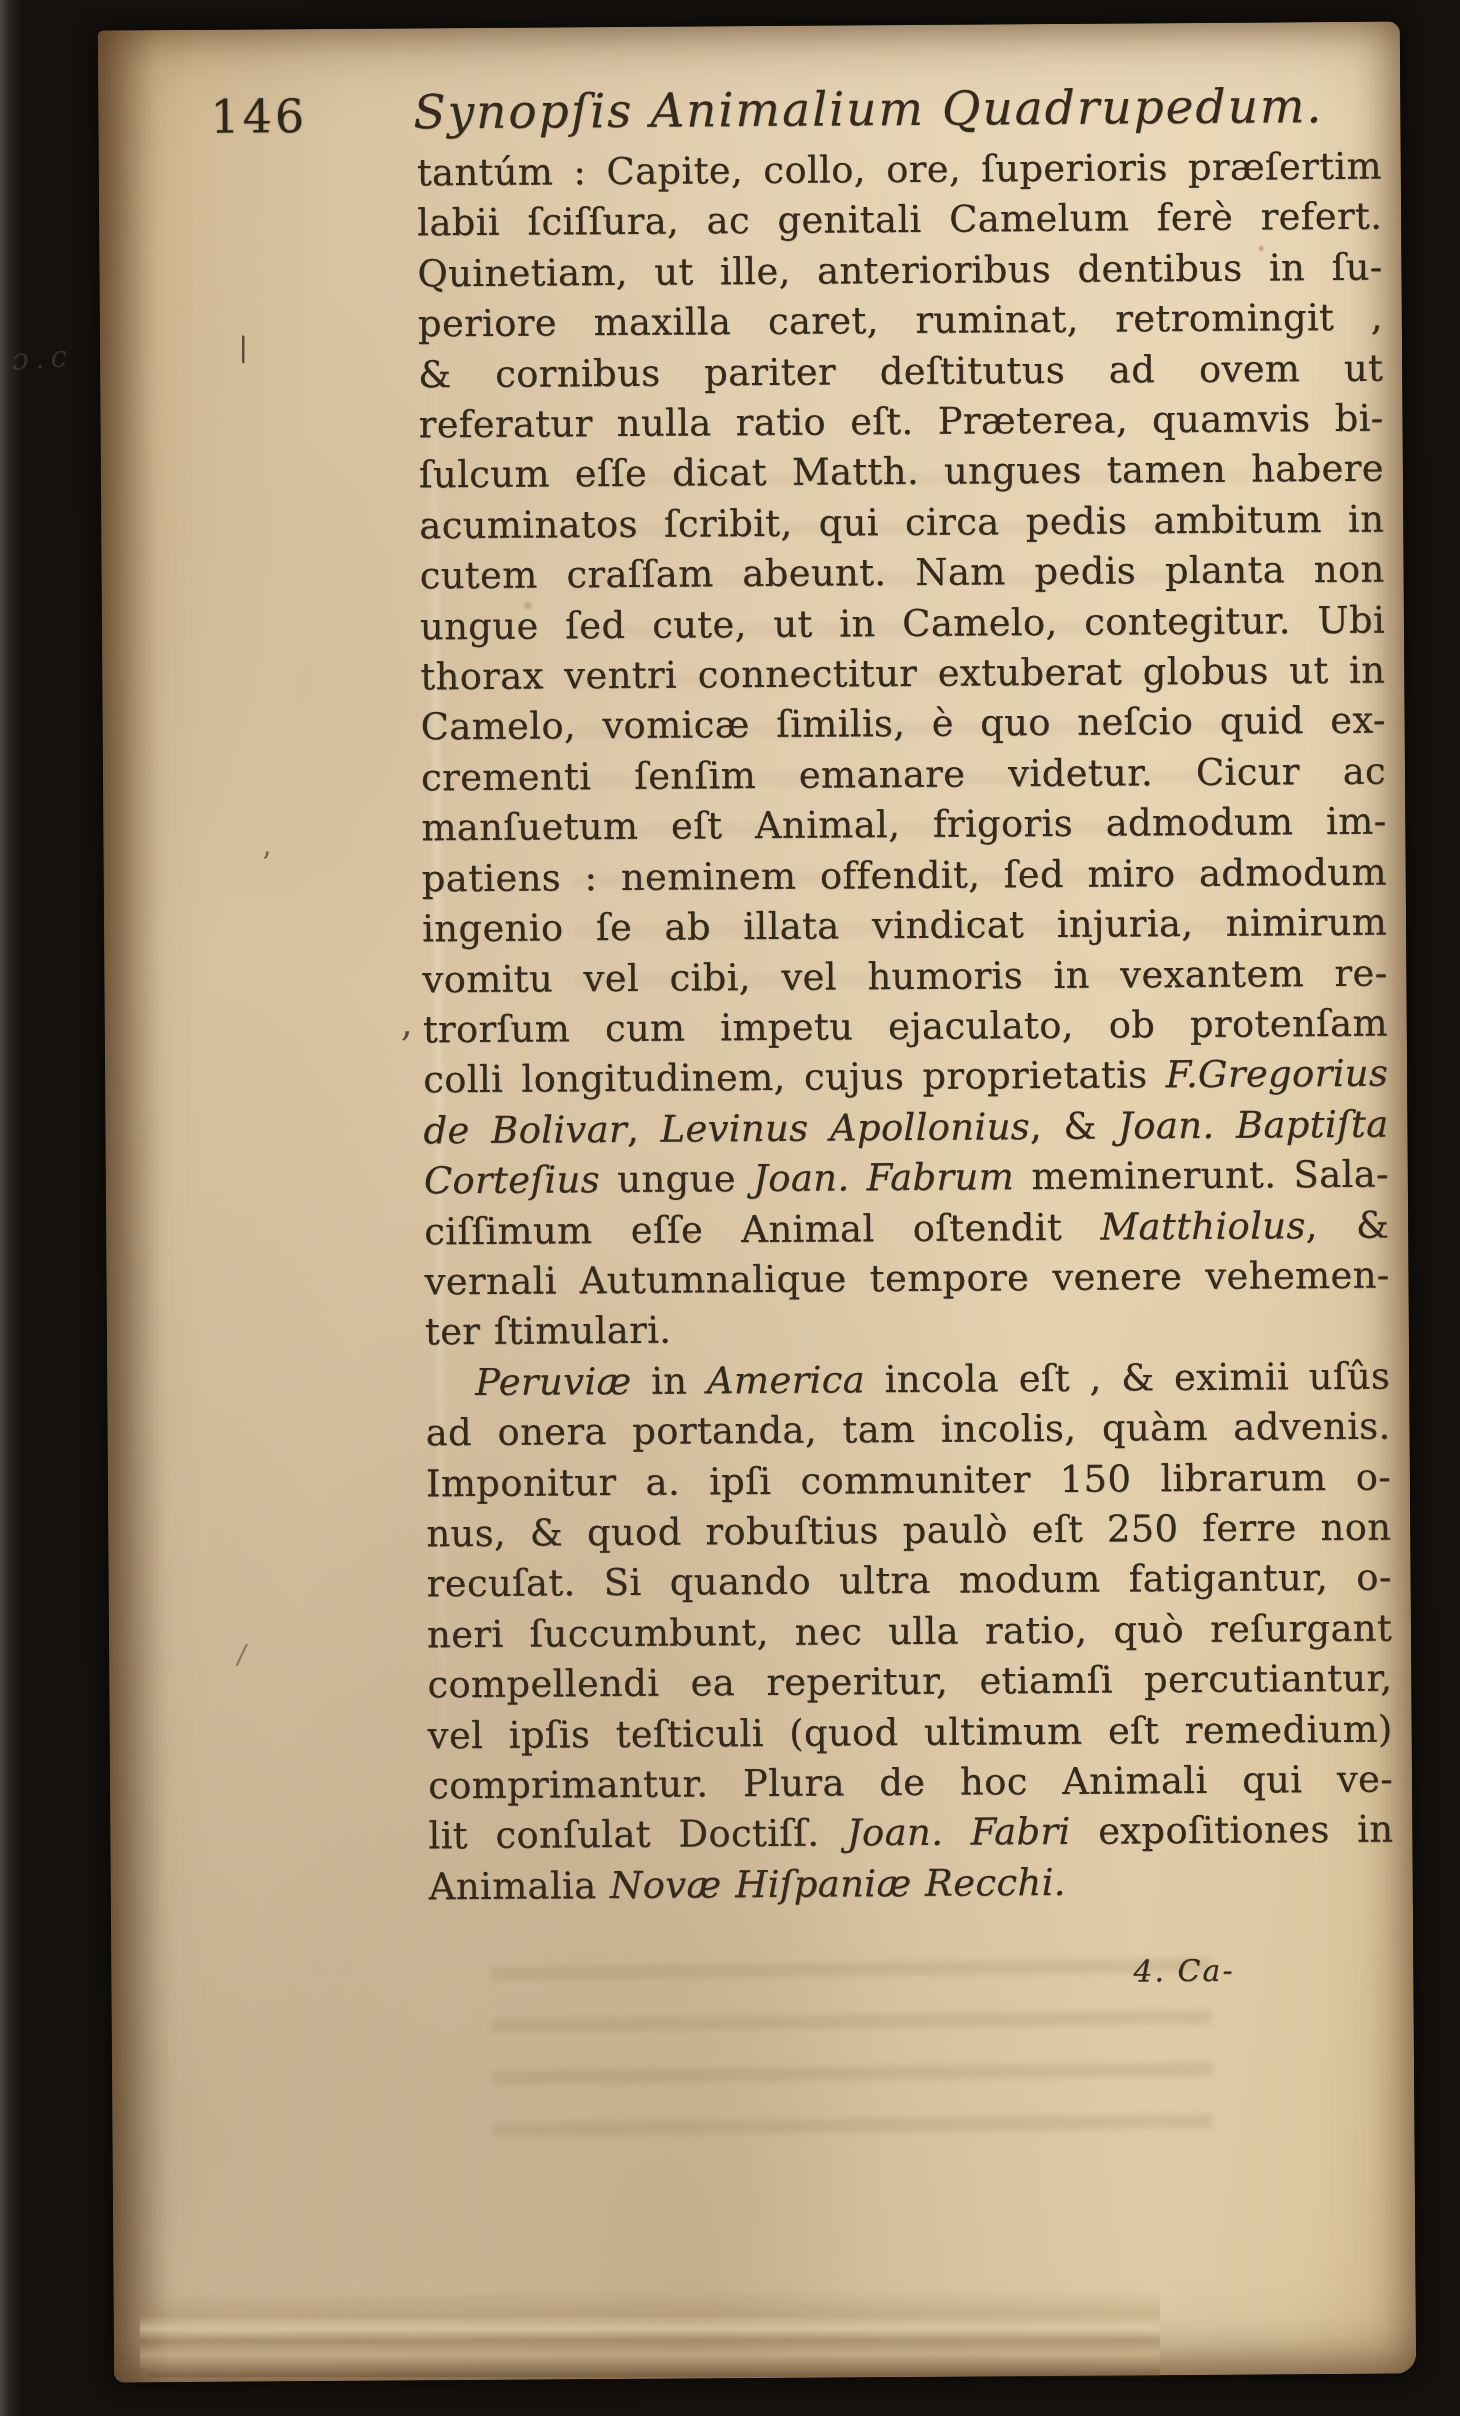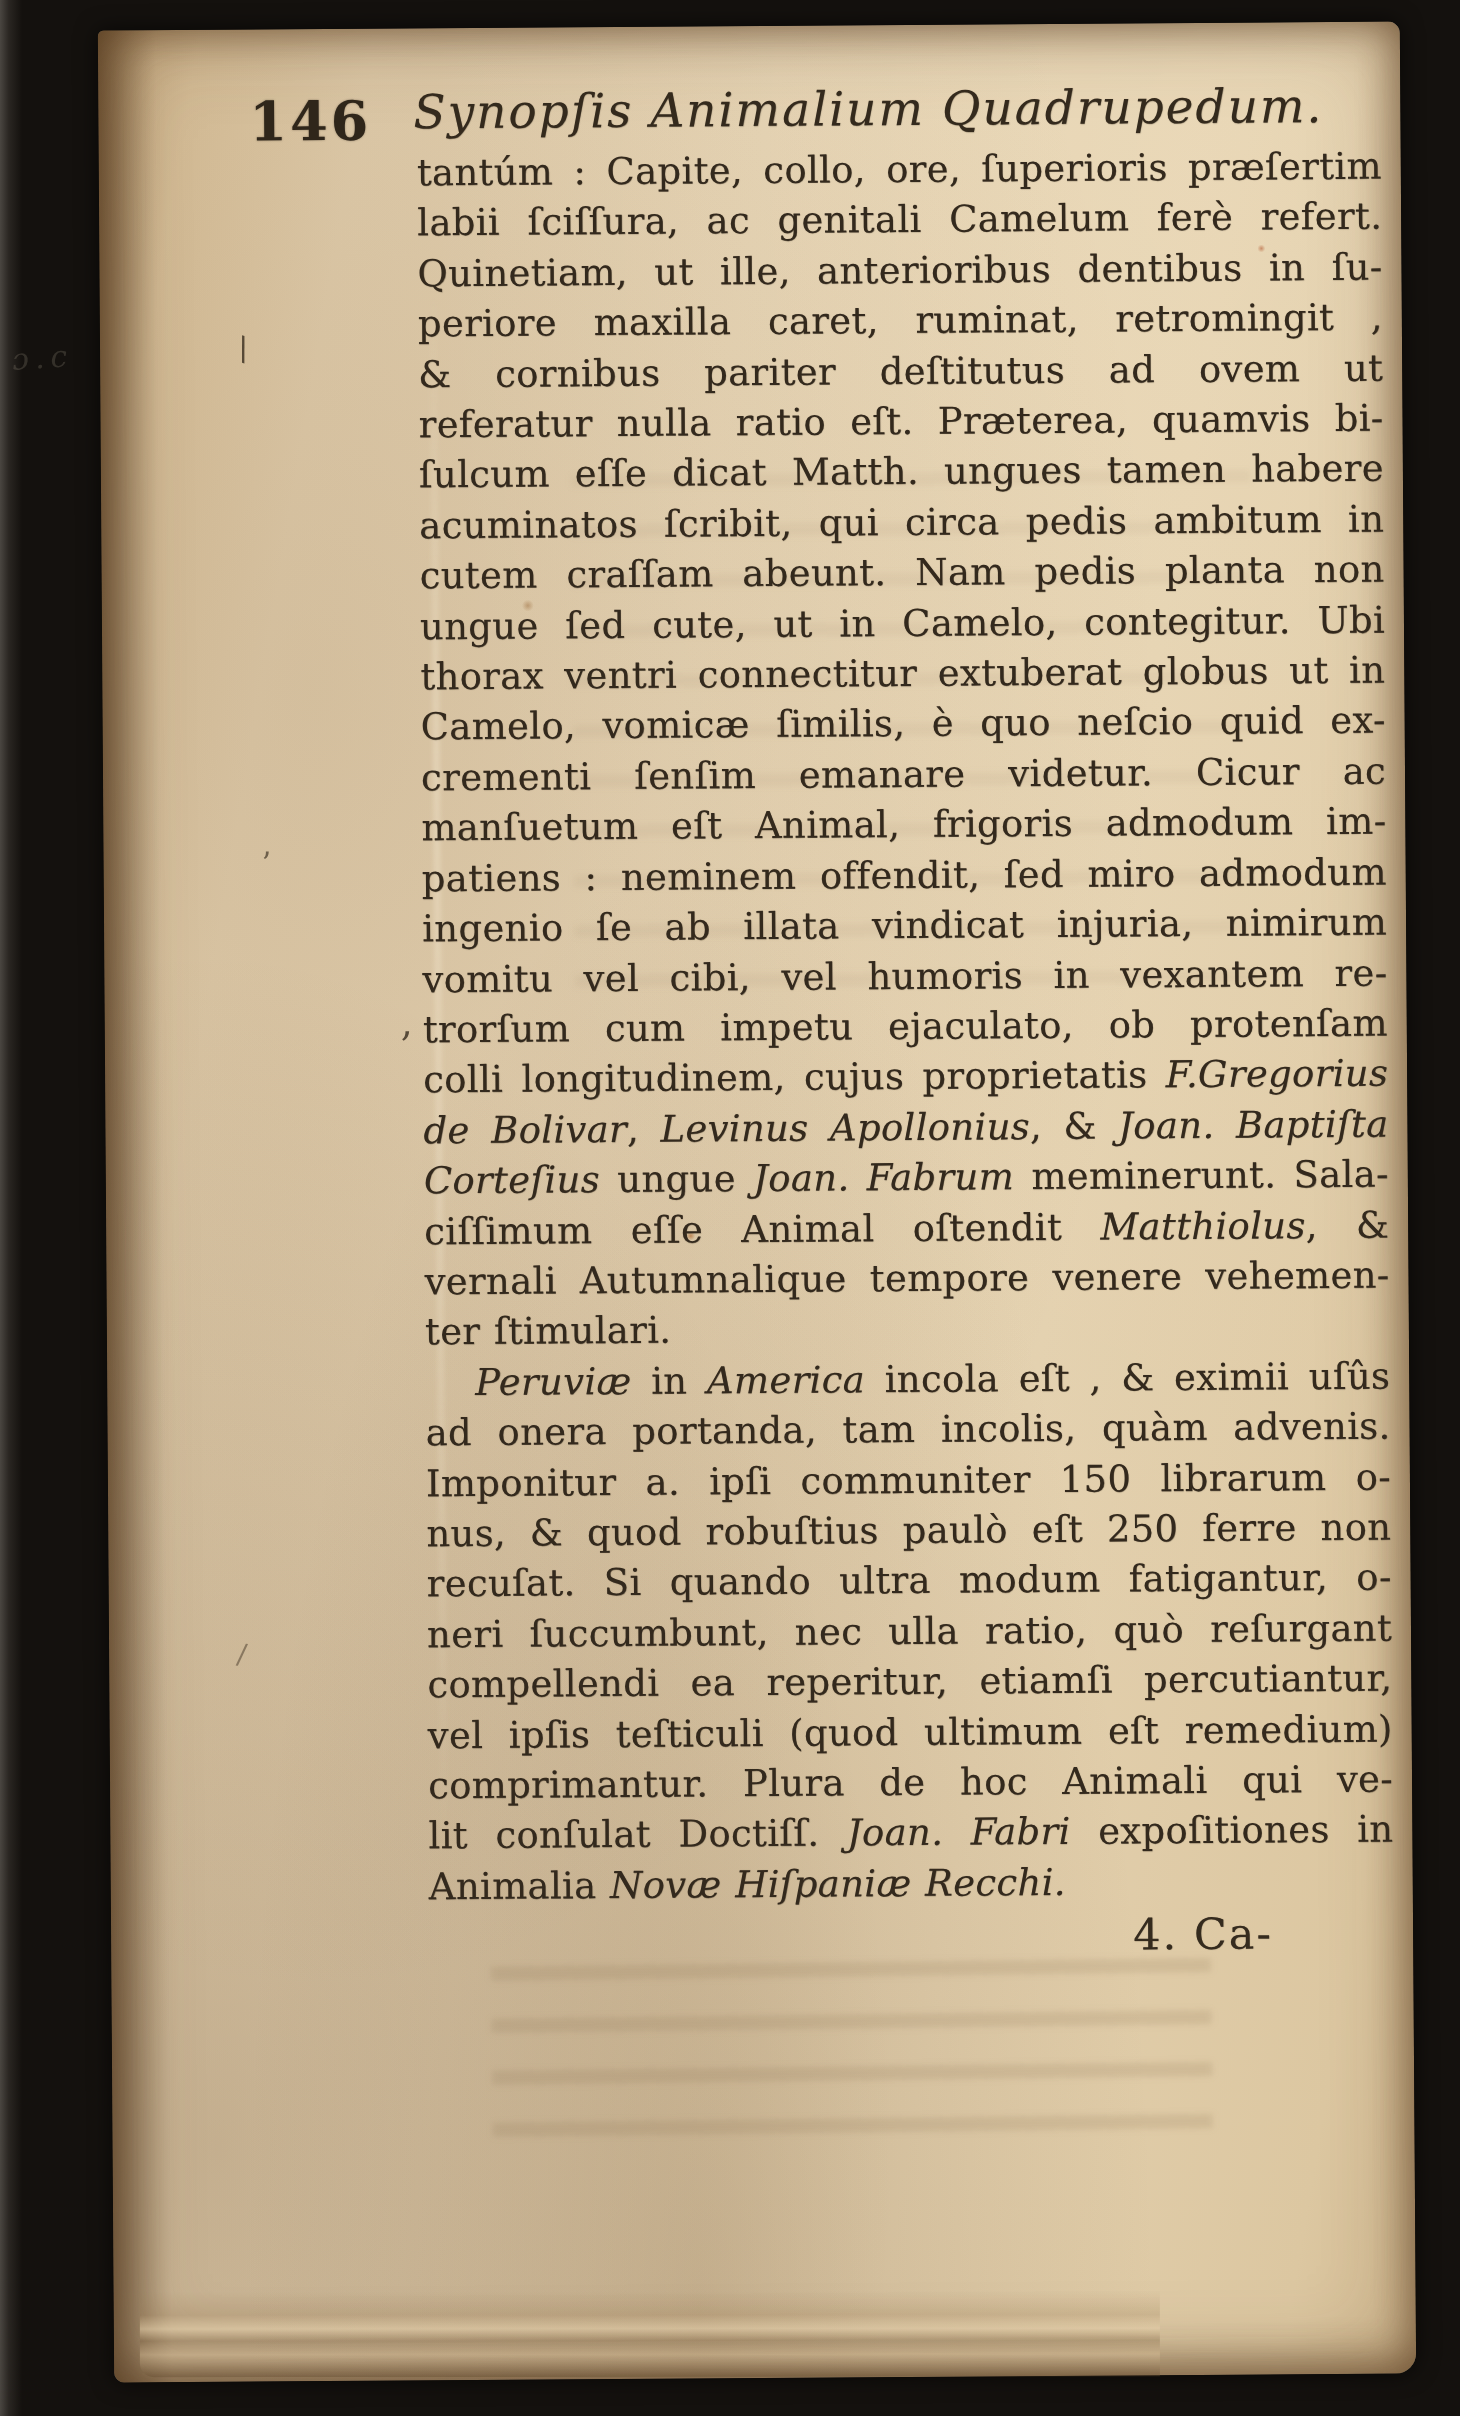--- a/index.html
+++ b/index.html
@@ -43,43 +43,42 @@
     border-radius:6px 0 0 10px;
   }
   .crease{
     position:absolute;left:330px;top:260px;width:7px;height:1560px;
     background:linear-gradient(to bottom,transparent,rgba(255,246,226,.28) 30%,rgba(255,246,226,.18) 70%,transparent);
     filter:blur(2px);
   }
   
   .head-number{
     position:absolute;left:112px;top:60px;
-    font-size:54px;font-weight:bold;letter-spacing:3px;color:#2f261a;
+    font-size:46px;font-weight:normal;letter-spacing:3px;color:#2f261a;
     text-shadow:0 0 2px rgba(47,38,26,.5);
-    margin-left:39px;
   }
   .head-title{
     position:absolute;left:280px;top:56px;width:980px;text-align:center;
     font-style:italic;font-size:47px;letter-spacing:2px;color:#342a1d;
     text-shadow:0.3px 0.5px 1px rgba(40,30,18,.45);
   }
   
   .text-block{
     position:absolute;left:318px;top:120px;width:965px;z-index:3;
     font-size:37px;line-height:50.4px;color:#33291d;
     text-shadow:0.3px 0.4px 0.7px rgba(40,30,18,.5);
     word-spacing:1.5px;letter-spacing:0.3px;
   }
   .line{text-align:justify;text-align-last:justify;}
   .line.last{text-align-last:left;}
   .line.indent{text-indent:50px;}
   .line i{font-style:italic;}
   .catchword{
-    position:absolute;left:1022px;top:1886px;z-index:3;
-    font-size:43px;color:#352b1e;letter-spacing:2px;
+    position:absolute;left:1022px;top:1930px;z-index:3;
+    font-style:italic;font-size:30px;color:#352b1e;letter-spacing:2px;
     text-shadow:0.3px 0.4px 0.7px rgba(40,30,18,.5);
   }
   
   .mark{position:absolute;z-index:4;font-size:32px;color:rgba(55,44,30,.8);}
   .m1{left:138px;top:300px;transform:rotate(18deg);}
   .m2{left:296px;top:972px;font-size:38px;}
   .m3{left:158px;top:816px;font-size:30px;color:rgba(55,44,30,.65);}
   .m4{left:128px;top:1608px;font-size:28px;color:rgba(70,56,40,.5);transform:rotate(8deg);}
   
   .speck{position:absolute;border-radius:50%;z-index:2;}

